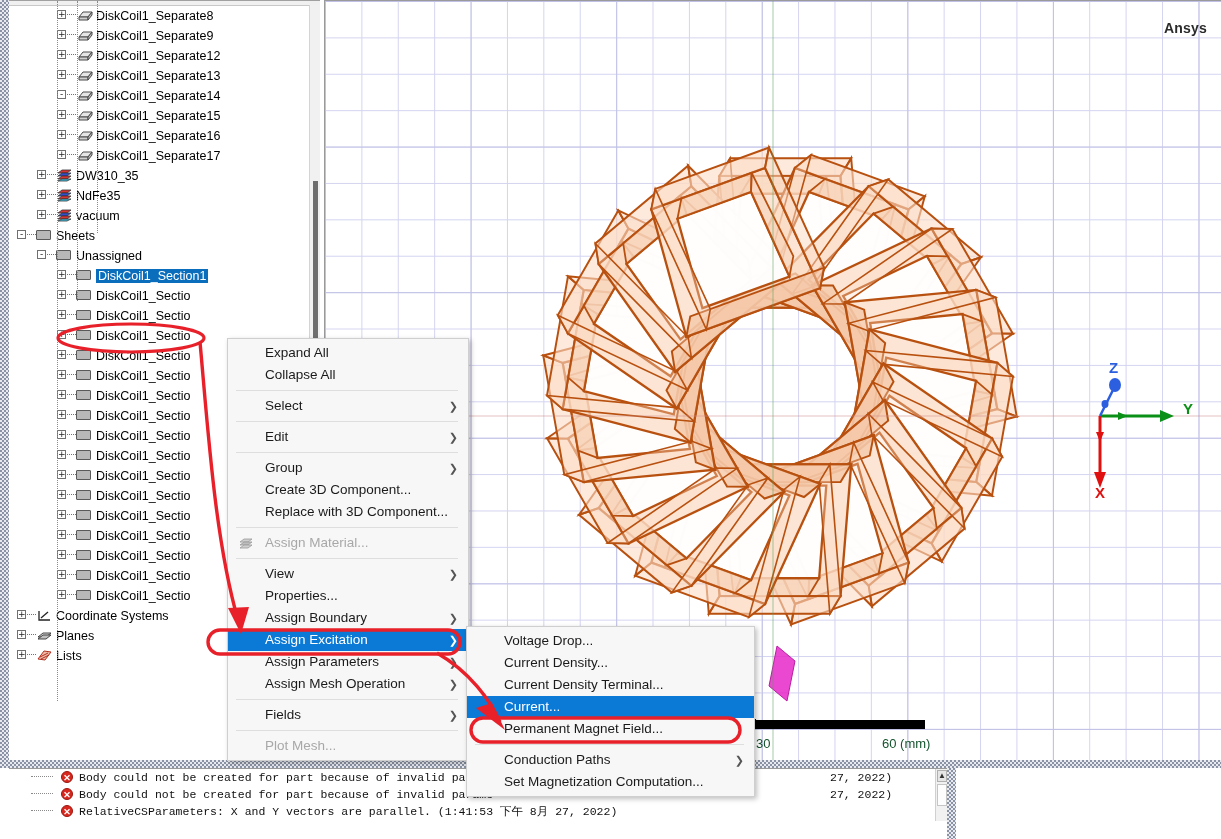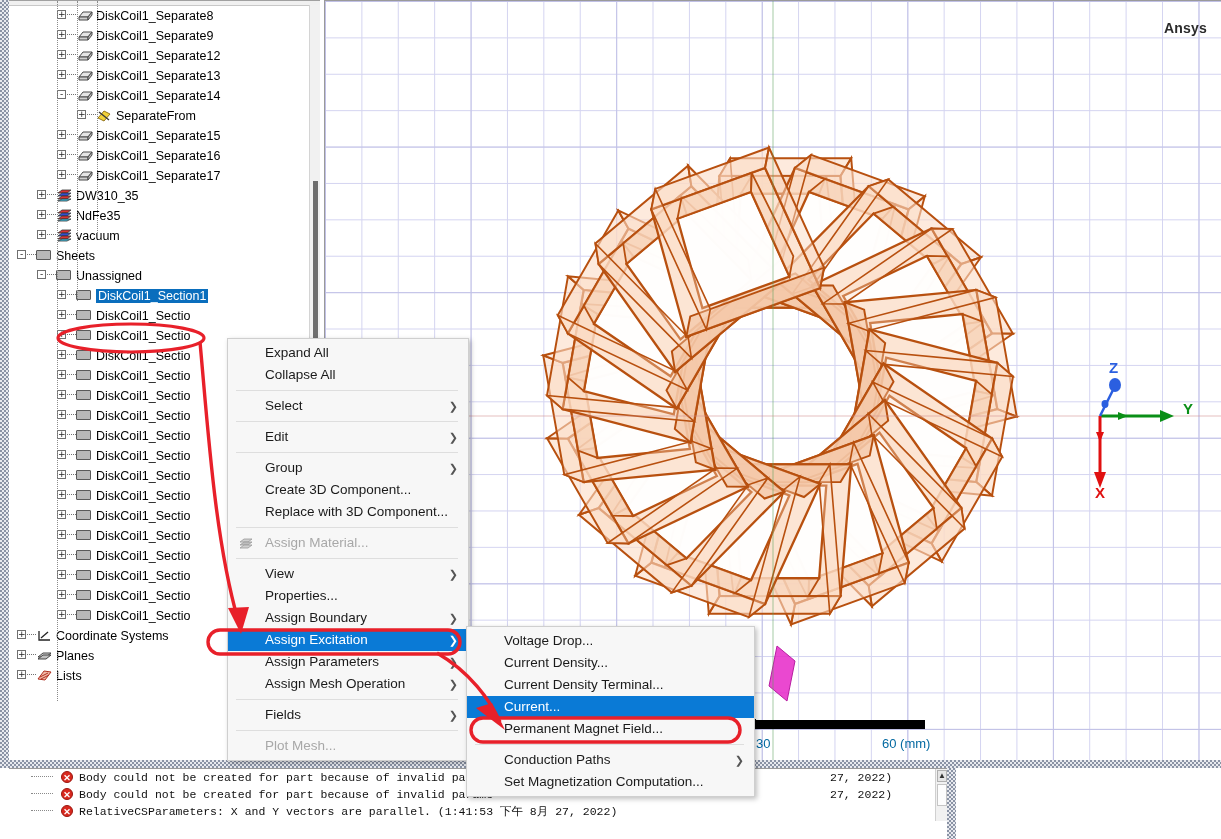--- a/index.html
+++ b/index.html
@@ -110,21 +110,21 @@
   }
 
   
   .triad { position:absolute; left:0; top:0; }
   .axis-label { position:absolute; font-size:15px; font-weight:bold; }
 
   
   .scalebar { position:absolute; left:0; top:0; }
   .sb-white { position:absolute; width:22px; height:9px; background:#fff; border:1px solid #000; }
   .sb-black { position:absolute; left:22px; width:169px; height:9px; background:#000; }
-  .sb-tick { position:absolute; font-size:13px; color:#0369a1; font-family:"Liberation Sans", sans-serif; }
+  .sb-tick { position:absolute; font-size:13px; color:#14532d; font-family:"Liberation Sans", sans-serif; }
 
   
   .ctxmenu {
     position:absolute; left:227px; top:338px; width:242px;
     background:#f7f7f7; border:1px solid #cfcfcf;
     box-shadow: 2px 2px 5px rgba(0,0,0,.25);
     padding:3px 0;
     z-index: 40;
   }
   .mi {
@@ -252,24 +252,20 @@
         <div class="trow"><span class="ind" style="width:48px"></span><span class="pm">+</span><span class="dots"></span><span class="ico"><svg width="17" height="13">
               <polygon points="3,8 7,3 16,3 12,8" fill="#e6e6e6" stroke="#4a4a4a" stroke-width="1"></polygon>
               <polygon points="3,8 12,8 12,11 3,11" fill="#cfcfcf" stroke="#4a4a4a" stroke-width="1"></polygon>
               <polygon points="12,8 16,3 16,6 12,11" fill="#bdbdbd" stroke="#4a4a4a" stroke-width="1"></polygon>
             </svg></span><span class="lbl">DiskCoil1_Separate13</span></div>
         <div class="trow"><span class="ind" style="width:48px"></span><span class="pm">-</span><span class="dots"></span><span class="ico"><svg width="17" height="13">
               <polygon points="3,8 7,3 16,3 12,8" fill="#e6e6e6" stroke="#4a4a4a" stroke-width="1"></polygon>
               <polygon points="3,8 12,8 12,11 3,11" fill="#cfcfcf" stroke="#4a4a4a" stroke-width="1"></polygon>
               <polygon points="12,8 16,3 16,6 12,11" fill="#bdbdbd" stroke="#4a4a4a" stroke-width="1"></polygon>
             </svg></span><span class="lbl">DiskCoil1_Separate14</span></div>
-        <div class="trow"><span class="ind" style="width:68px"></span><span class="pm">+</span><span class="dots"></span><span class="ico"><svg width="17" height="13">
-              <polygon points="2,9 8,2 14,5 8,12" fill="#f2d23a" stroke="#8a6a10" stroke-width=".9"></polygon>
-              <path d="M3 3 L13 11" stroke="#3a3a3a" stroke-width="1.4"></path>
-            </svg></span><span class="lbl">SeparateFrom</span></div>
         <div class="trow"><span class="ind" style="width:48px"></span><span class="pm">+</span><span class="dots"></span><span class="ico"><svg width="17" height="13">
               <polygon points="3,8 7,3 16,3 12,8" fill="#e6e6e6" stroke="#4a4a4a" stroke-width="1"></polygon>
               <polygon points="3,8 12,8 12,11 3,11" fill="#cfcfcf" stroke="#4a4a4a" stroke-width="1"></polygon>
               <polygon points="12,8 16,3 16,6 12,11" fill="#bdbdbd" stroke="#4a4a4a" stroke-width="1"></polygon>
             </svg></span><span class="lbl">DiskCoil1_Separate15</span></div>
         <div class="trow"><span class="ind" style="width:48px"></span><span class="pm">+</span><span class="dots"></span><span class="ico"><svg width="17" height="13">
               <polygon points="3,8 7,3 16,3 12,8" fill="#e6e6e6" stroke="#4a4a4a" stroke-width="1"></polygon>
               <polygon points="3,8 12,8 12,11 3,11" fill="#cfcfcf" stroke="#4a4a4a" stroke-width="1"></polygon>
               <polygon points="12,8 16,3 16,6 12,11" fill="#bdbdbd" stroke="#4a4a4a" stroke-width="1"></polygon>
             </svg></span><span class="lbl">DiskCoil1_Separate16</span></div>

